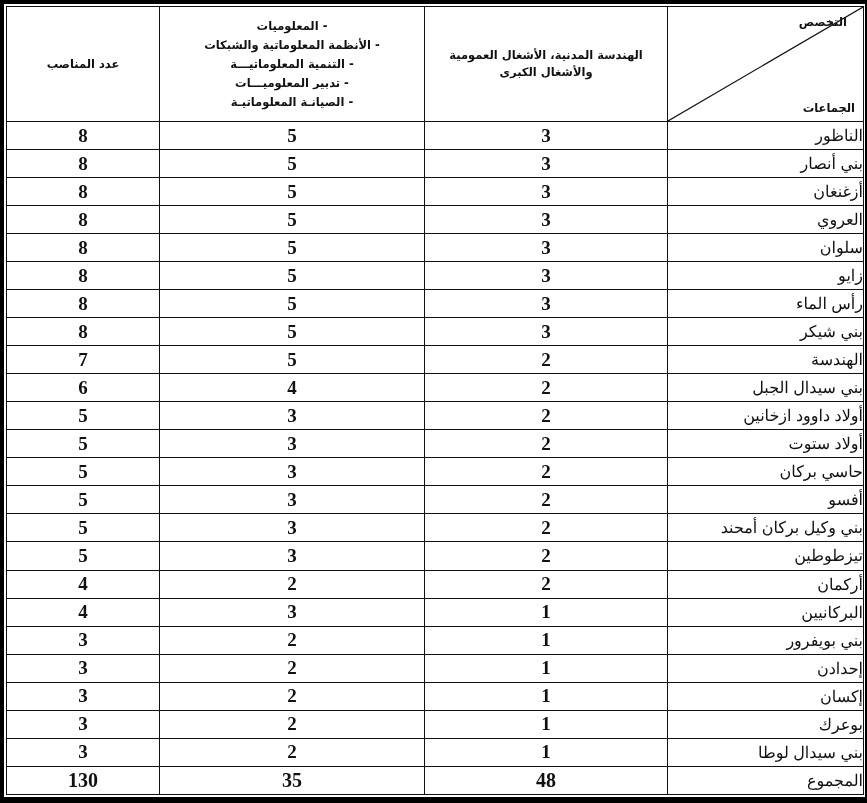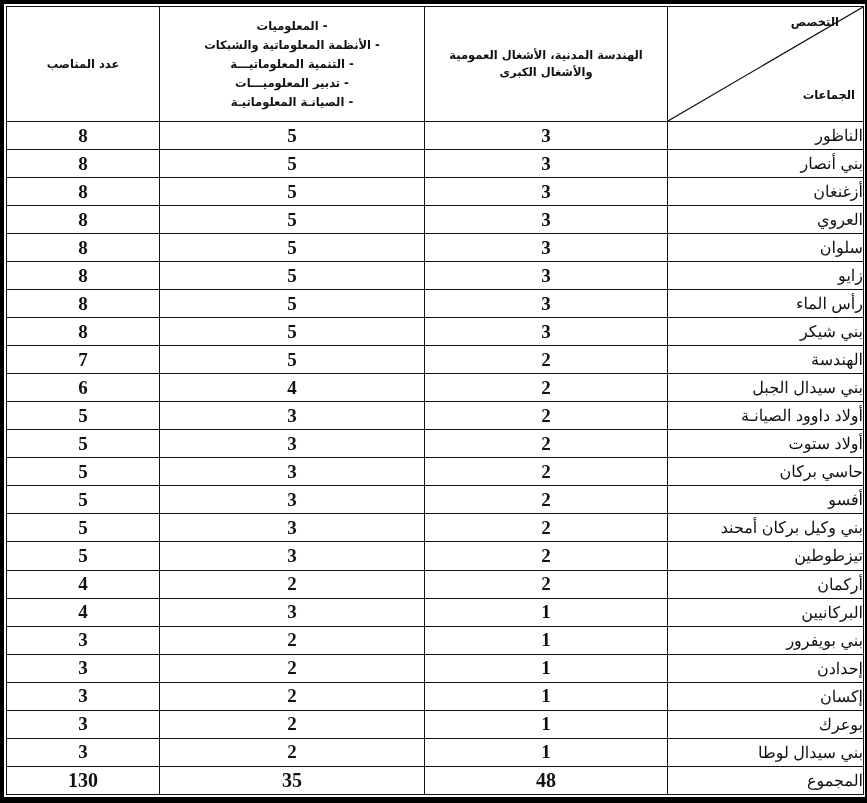--- a/index.html
+++ b/index.html
@@ -26,22 +26,22 @@
   col.c-name { width:196px; }
   col.c-civil { width:243px; }
   col.c-info { width:265px; }
   col.c-total { width:153px; }
 
   tr.head { height:115px; }
   tr.row { height:27.6px; }
   th { font-family:"DejaVu Sans", sans-serif; font-weight:bold; font-size:11.5px; }
   th.diag { position:relative; }
   th.diag svg { position:absolute; left:0; top:0; width:100%; height:100%; }
-  th.diag .lbl-top { position:absolute; right:24px; top:8px; }
-  th.diag .lbl-bottom { position:absolute; right:8px; bottom:19px; }
+  th.diag .lbl-top { position:absolute; right:16px; top:8px; }
+  th.diag .lbl-bottom { position:absolute; right:8px; bottom:6px; }
   th.civil { text-align:center; line-height:17px; }
   th.info { text-align:center; line-height:19px; }
   th.info .line { display:block; }
   th.total { text-align:center; }
   td.name {
     font-family:"Liberation Sans", sans-serif;
     font-size:16px; text-align:right; padding-right:6px;
   }
   td.num {
     font-family:"Liberation Serif", serif; font-weight:bold;
@@ -140,21 +140,21 @@
           <td class="num">5</td>
           <td class="num">7</td>
         </tr>
       <tr class="row">
           <td class="name">بني سيدال الجبل</td>
           <td class="num">2</td>
           <td class="num">4</td>
           <td class="num">6</td>
         </tr>
       <tr class="row">
-          <td class="name">أولاد داوود الصيانـة</td>
+          <td class="name">أولاد داوود ازخانين</td>
           <td class="num">2</td>
           <td class="num">3</td>
           <td class="num">5</td>
         </tr>
       <tr class="row">
           <td class="name">أولاد ستوت</td>
           <td class="num">2</td>
           <td class="num">3</td>
           <td class="num">5</td>
         </tr>

